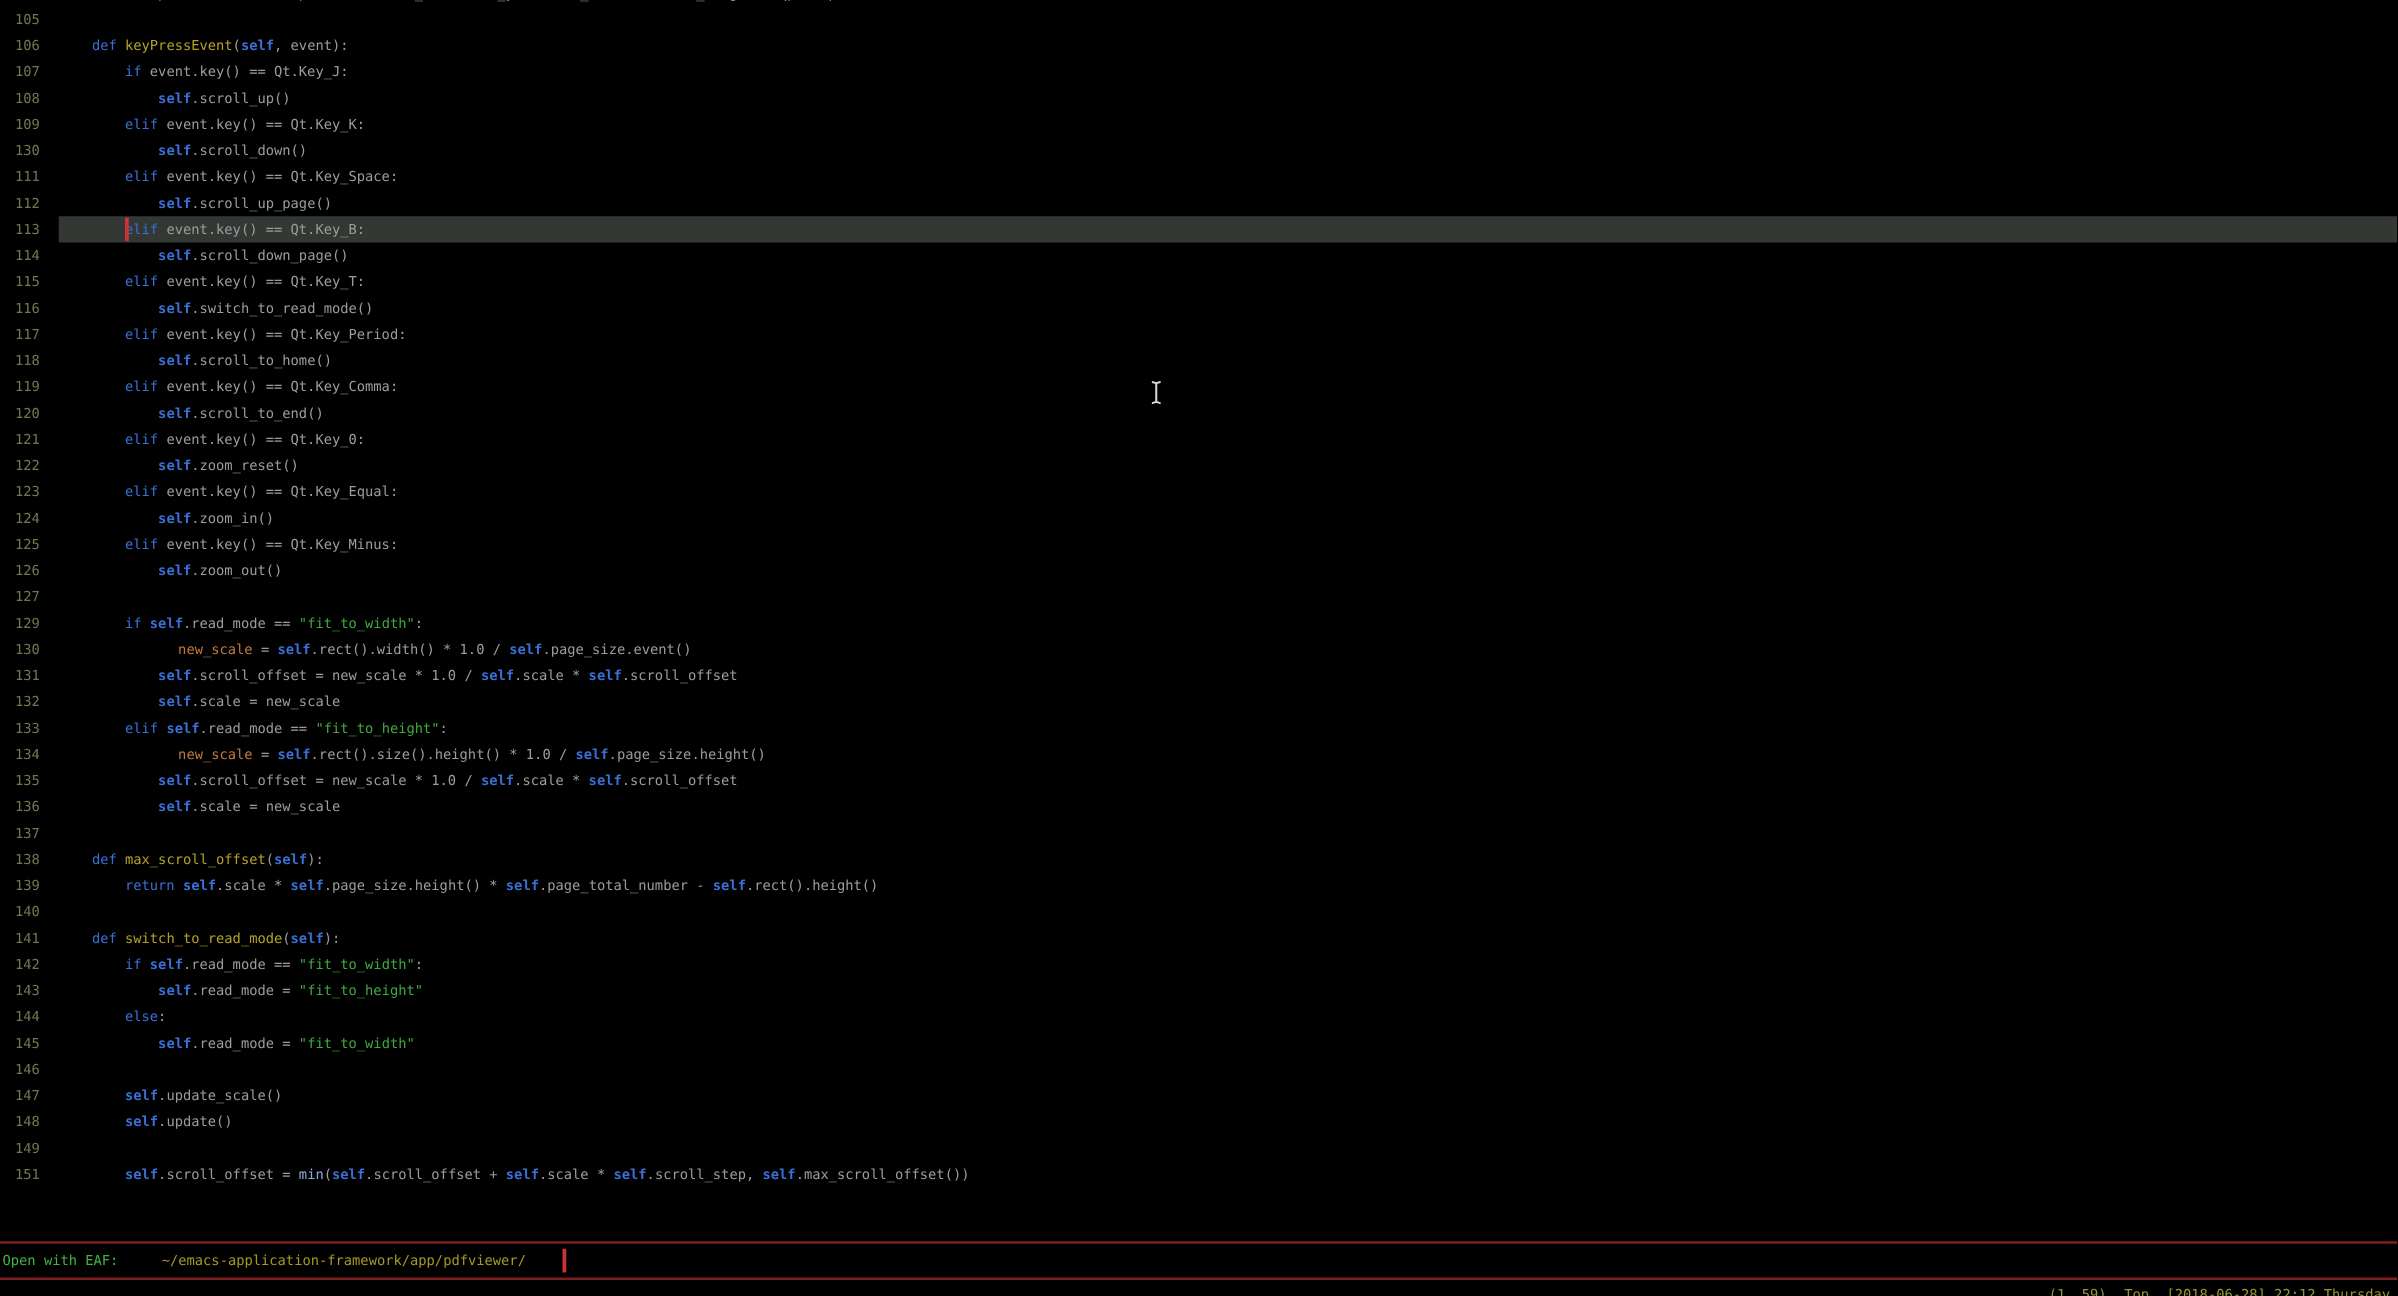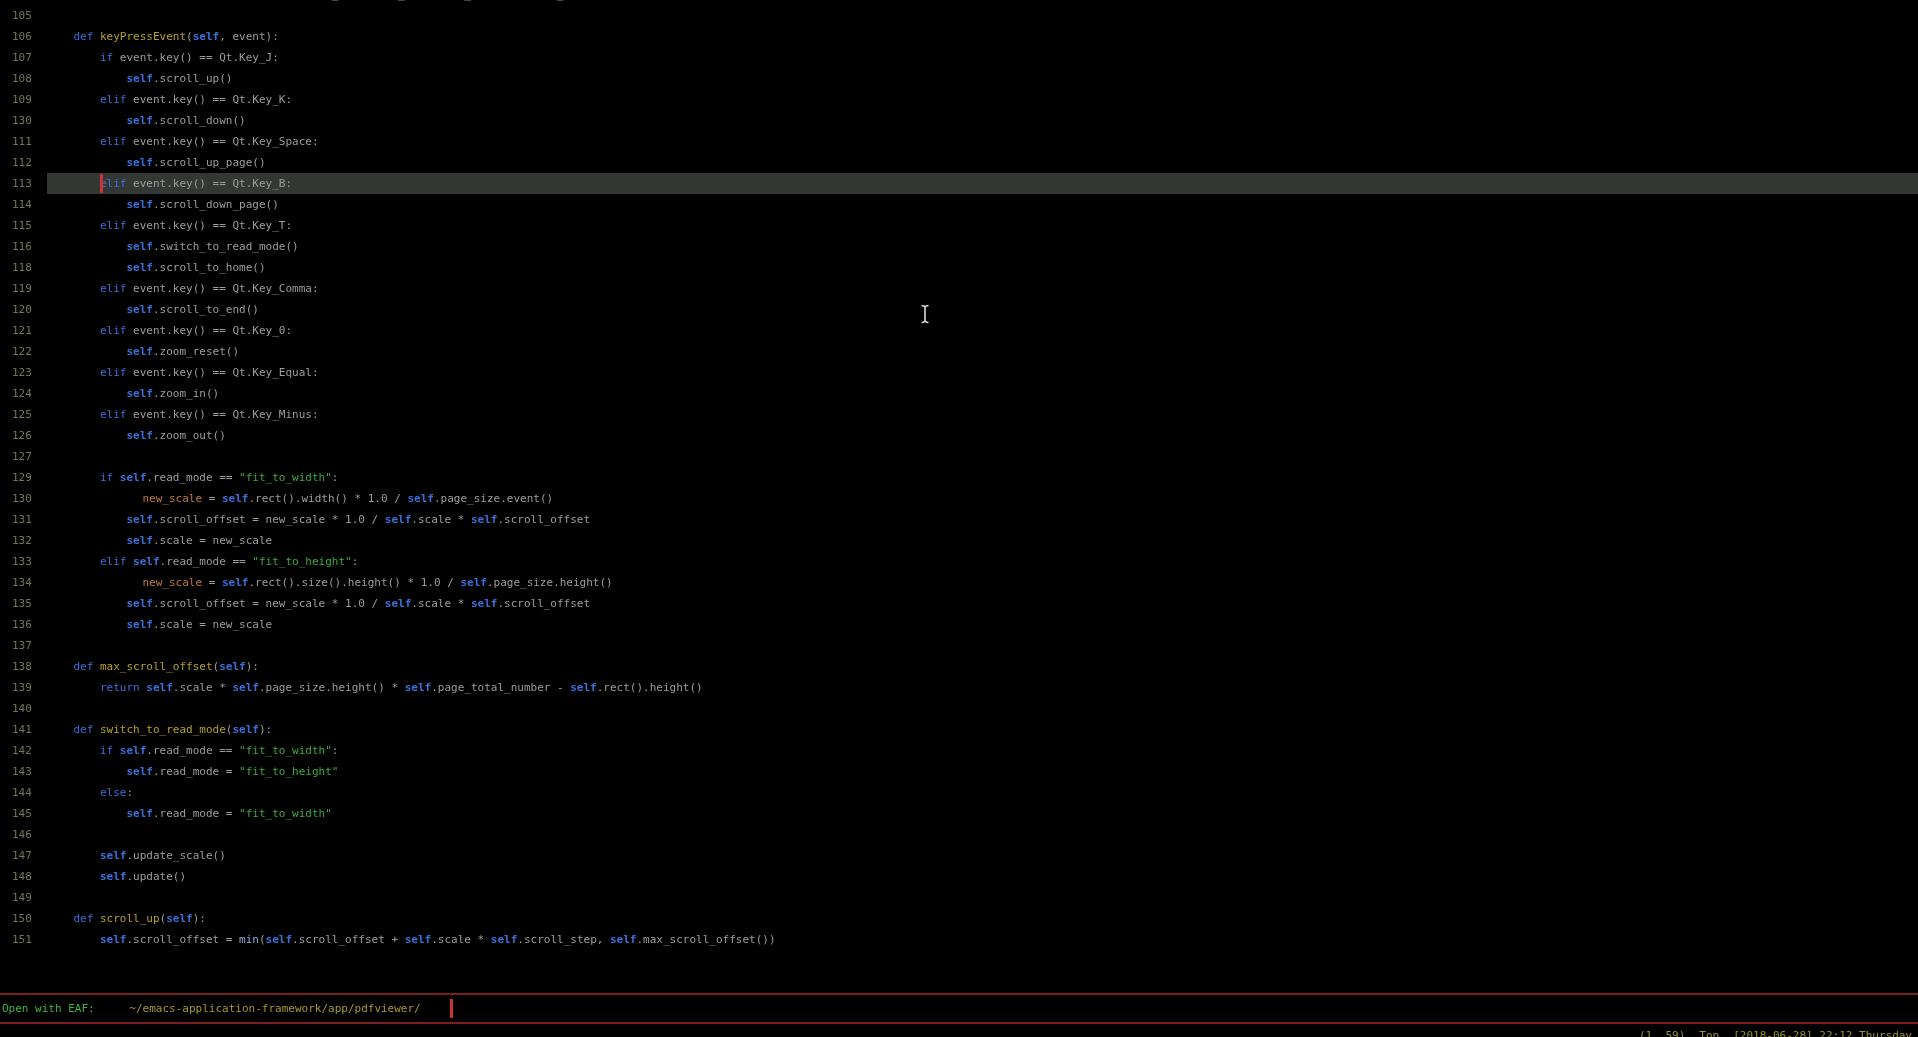--- a/index.html
+++ b/index.html
@@ -114,20 +114,21 @@
         <div class="line"><span class="ln">107</span><span class="code"><span class="tok-fg">        </span><span class="tok-kw">if</span><span class="tok-fg"> event.key() == Qt.Key_J:</span></span></div>
         <div class="line"><span class="ln">108</span><span class="code"><span class="tok-fg">            </span><span class="tok-self">self</span><span class="tok-fg">.scroll_up()</span></span></div>
         <div class="line"><span class="ln">109</span><span class="code"><span class="tok-fg">        </span><span class="tok-kw">elif</span><span class="tok-fg"> event.key() == Qt.Key_K:</span></span></div>
         <div class="line"><span class="ln">130</span><span class="code"><span class="tok-fg">            </span><span class="tok-self">self</span><span class="tok-fg">.scroll_down()</span></span></div>
         <div class="line"><span class="ln">111</span><span class="code"><span class="tok-fg">        </span><span class="tok-kw">elif</span><span class="tok-fg"> event.key() == Qt.Key_Space:</span></span></div>
         <div class="line"><span class="ln">112</span><span class="code"><span class="tok-fg">            </span><span class="tok-self">self</span><span class="tok-fg">.scroll_up_page()</span></span></div>
         <div class="line current"><span class="ln">113</span><span class="code"><span class="tok-fg">        </span><span class="tok-kw">elif</span><span class="tok-fg"> event.key() == Qt.Key_B:</span><span class="cursor-bar" style="left: 8ch;"></span></span></div>
         <div class="line"><span class="ln">114</span><span class="code"><span class="tok-fg">            </span><span class="tok-self">self</span><span class="tok-fg">.scroll_down_page()</span></span></div>
         <div class="line"><span class="ln">115</span><span class="code"><span class="tok-fg">        </span><span class="tok-kw">elif</span><span class="tok-fg"> event.key() == Qt.Key_T:</span></span></div>
         <div class="line"><span class="ln">116</span><span class="code"><span class="tok-fg">            </span><span class="tok-self">self</span><span class="tok-fg">.switch_to_read_mode()</span></span></div>
+        <div class="line"><span class="ln">117</span><span class="code"><span class="tok-fg">        </span><span class="tok-kw">elif</span><span class="tok-fg"> event.key() == Qt.Key_Period:</span></span></div>
         <div class="line"><span class="ln">118</span><span class="code"><span class="tok-fg">            </span><span class="tok-self">self</span><span class="tok-fg">.scroll_to_home()</span></span></div>
         <div class="line"><span class="ln">119</span><span class="code"><span class="tok-fg">        </span><span class="tok-kw">elif</span><span class="tok-fg"> event.key() == Qt.Key_Comma:</span></span></div>
         <div class="line"><span class="ln">120</span><span class="code"><span class="tok-fg">            </span><span class="tok-self">self</span><span class="tok-fg">.scroll_to_end()</span></span></div>
         <div class="line"><span class="ln">121</span><span class="code"><span class="tok-fg">        </span><span class="tok-kw">elif</span><span class="tok-fg"> event.key() == Qt.Key_0:</span></span></div>
         <div class="line"><span class="ln">122</span><span class="code"><span class="tok-fg">            </span><span class="tok-self">self</span><span class="tok-fg">.zoom_reset()</span></span></div>
         <div class="line"><span class="ln">123</span><span class="code"><span class="tok-fg">        </span><span class="tok-kw">elif</span><span class="tok-fg"> event.key() == Qt.Key_Equal:</span></span></div>
         <div class="line"><span class="ln">124</span><span class="code"><span class="tok-fg">            </span><span class="tok-self">self</span><span class="tok-fg">.zoom_in()</span></span></div>
         <div class="line"><span class="ln">125</span><span class="code"><span class="tok-fg">        </span><span class="tok-kw">elif</span><span class="tok-fg"> event.key() == Qt.Key_Minus:</span></span></div>
         <div class="line"><span class="ln">126</span><span class="code"><span class="tok-fg">            </span><span class="tok-self">self</span><span class="tok-fg">.zoom_out()</span></span></div>
         <div class="line"><span class="ln">127</span><span class="code"></span></div>
@@ -145,21 +146,20 @@
         <div class="line"><span class="ln">140</span><span class="code"></span></div>
         <div class="line"><span class="ln">141</span><span class="code"><span class="tok-fg">    </span><span class="tok-kw">def</span><span class="tok-fg"> </span><span class="tok-fn">switch_to_read_mode</span><span class="tok-fg">(</span><span class="tok-self">self</span><span class="tok-fg">):</span></span></div>
         <div class="line"><span class="ln">142</span><span class="code"><span class="tok-fg">        </span><span class="tok-kw">if</span><span class="tok-fg"> </span><span class="tok-self">self</span><span class="tok-fg">.read_mode == </span><span class="tok-str">"fit_to_width"</span><span class="tok-fg">:</span></span></div>
         <div class="line"><span class="ln">143</span><span class="code"><span class="tok-fg">            </span><span class="tok-self">self</span><span class="tok-fg">.read_mode = </span><span class="tok-str">"fit_to_height"</span></span></div>
         <div class="line"><span class="ln">144</span><span class="code"><span class="tok-fg">        </span><span class="tok-kw">else</span><span class="tok-fg">:</span></span></div>
         <div class="line"><span class="ln">145</span><span class="code"><span class="tok-fg">            </span><span class="tok-self">self</span><span class="tok-fg">.read_mode = </span><span class="tok-str">"fit_to_width"</span></span></div>
         <div class="line"><span class="ln">146</span><span class="code"></span></div>
         <div class="line"><span class="ln">147</span><span class="code"><span class="tok-fg">        </span><span class="tok-self">self</span><span class="tok-fg">.update_scale()</span></span></div>
         <div class="line"><span class="ln">148</span><span class="code"><span class="tok-fg">        </span><span class="tok-self">self</span><span class="tok-fg">.update()</span></span></div>
         <div class="line"><span class="ln">149</span><span class="code"></span></div>
-        <div class="line"><span class="ln">150</span><span class="code"><span class="tok-fg">    </span><span class="tok-kw">def</span><span class="tok-fg"> </span><span class="tok-fn">scroll_up</span><span class="tok-fg">(</span><span class="tok-self">self</span><span class="tok-fg">):</span></span></div>
         <div class="line"><span class="ln">151</span><span class="code"><span class="tok-fg">        </span><span class="tok-self">self</span><span class="tok-fg">.scroll_offset = </span><span class="tok-builtin">min</span><span class="tok-fg">(</span><span class="tok-self">self</span><span class="tok-fg">.scroll_offset + </span><span class="tok-self">self</span><span class="tok-fg">.scale * </span><span class="tok-self">self</span><span class="tok-fg">.scroll_step, </span><span class="tok-self">self</span><span class="tok-fg">.max_scroll_offset())</span></span></div>
       </div>
   </div>
 
   <div class="modeline upper"></div>
 
   <div class="minibuffer">
     <span class="mb-prompt">Open with EAF: </span>
     <span class="mb-value">~/emacs-application-framework/app/pdfviewer/</span>
     <span class="mb-cursor"></span>

